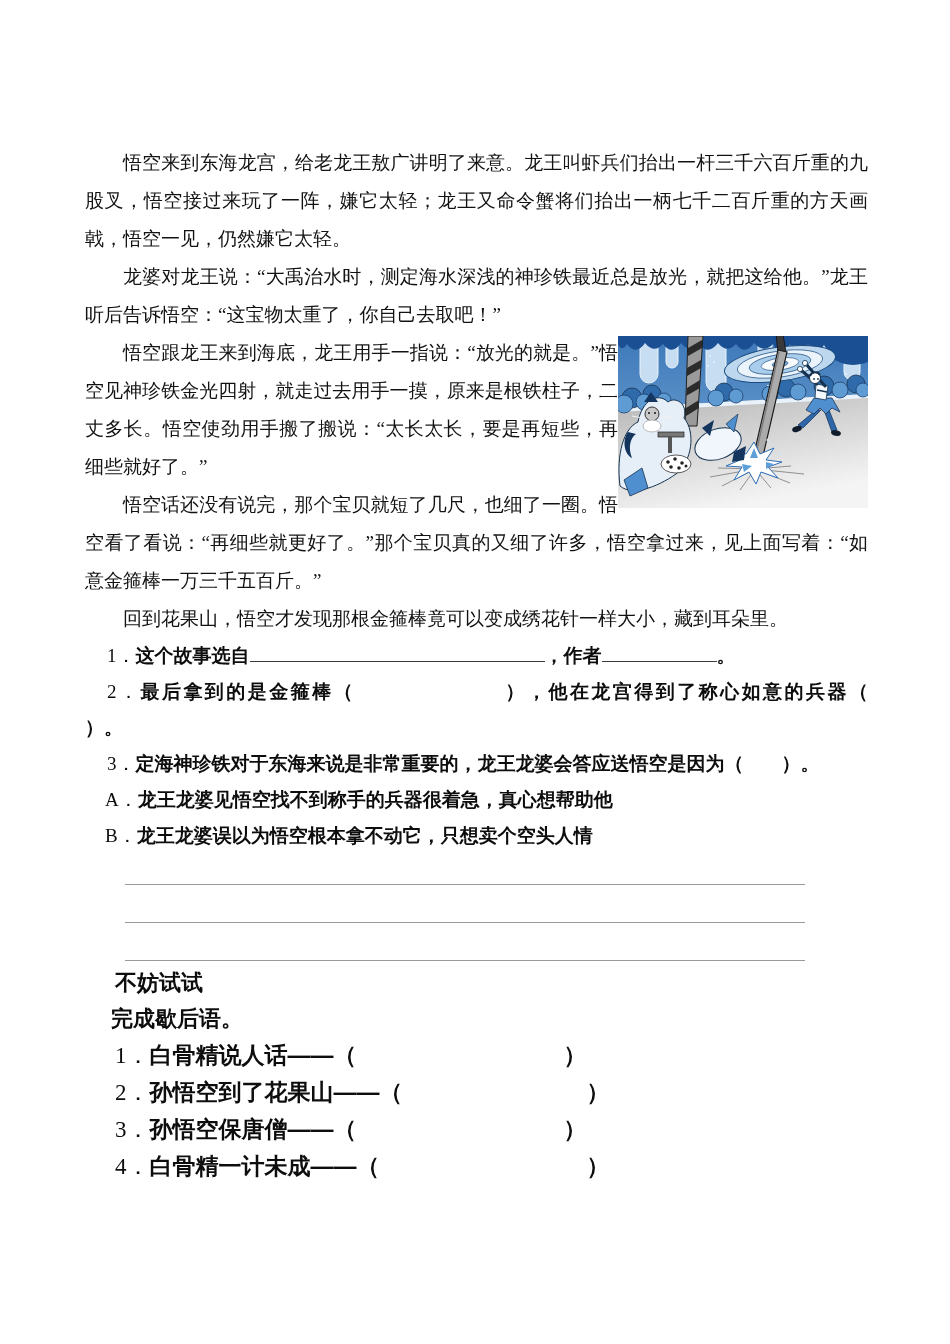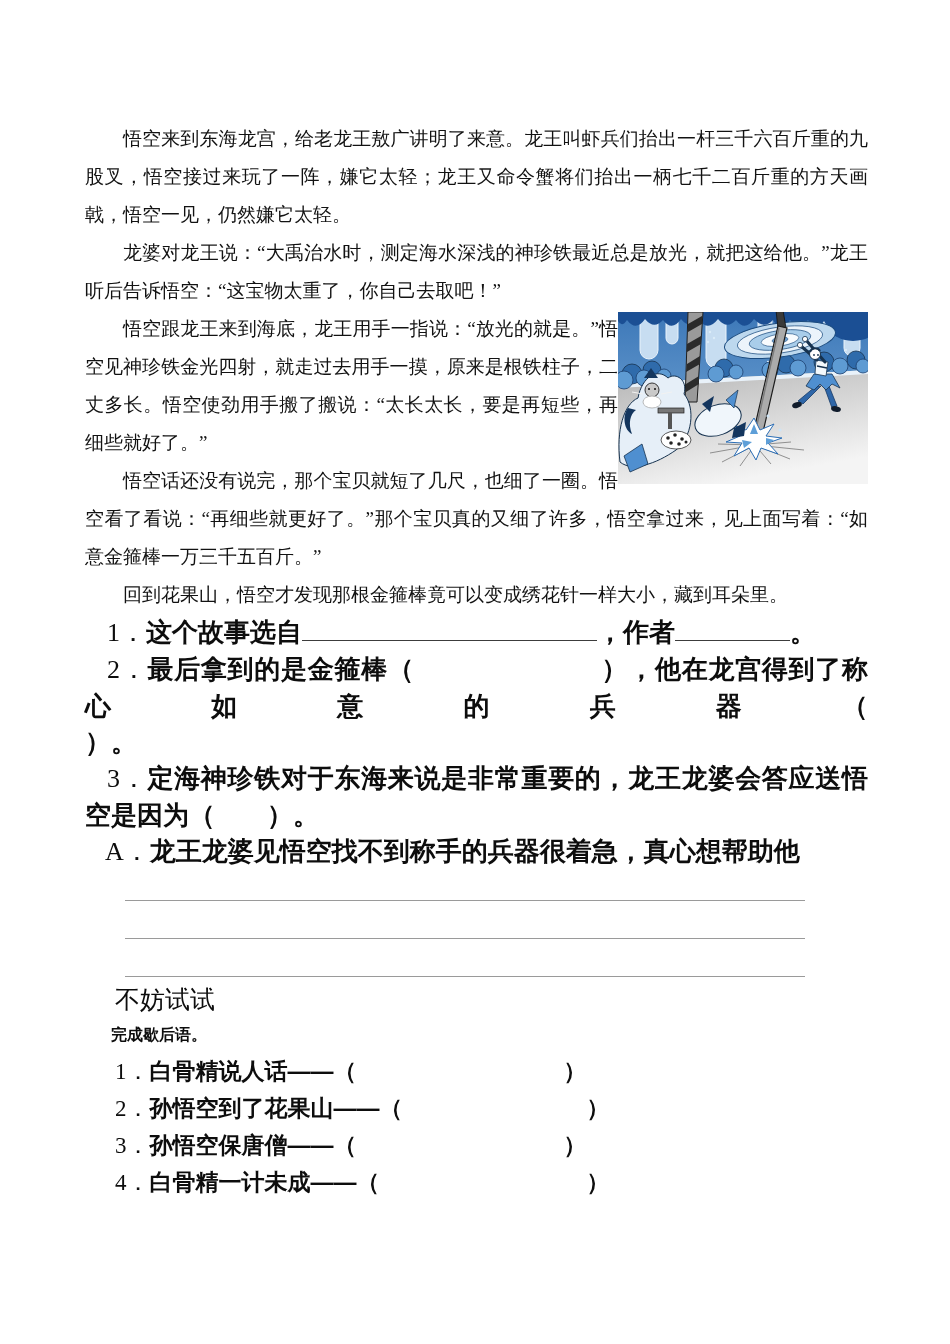--- a/index.html
+++ b/index.html
@@ -7,20 +7,21 @@
     position:relative;
     width:950px;height:1344px;
     background:#ffffff;
     overflow:hidden;
     box-sizing:border-box;
     color:#141414;
   }
   .content{
     box-sizing:border-box;
     padding:120px 82px 0 85px;
+    margin-top:24px;
   }
   
   .story p{
     margin:0;
     font-family:"Liberation Serif","DejaVu Serif",serif;
     font-size:19px;
     line-height:38px;
     text-indent:2em;
     text-align:justify;
     color:#121212;
@@ -30,21 +31,21 @@
     float:right;
     width:250px;height:172px;
     margin:2px 0 2px 0;
   }
   .illu svg{display:block;width:250px;height:172px;}
   
   .q{
     margin:0;
     font-family:"Liberation Sans","DejaVu Sans",sans-serif;
     font-weight:700;
-    font-size:26px;
+    font-size:19px;
     line-height:36px;
     text-indent:22px;
     text-align:justify;
     color:#0d0d0d;
   }
   .q.opt{text-indent:20px;}
   .q.cont{text-indent:0;}
   .q .num{
     font-family:"Liberation Serif","DejaVu Serif",serif;
     font-weight:400;
@@ -58,26 +59,26 @@
   }
   .blank.short{width:115px;}
   
   .answer-lines{margin:12px 0 0 40px;width:680px;}
   .answer-lines .ln{height:37px;border-bottom:1px solid #9a9a9a;}
   .answer-lines .ln.first{height:18px;}
   
   .try-heading{
     margin-top:4px;padding-left:30px;
     font-family:"Liberation Sans","DejaVu Sans",sans-serif;
-    font-weight:400;font-size:25px;line-height:36px;color:#0d0d0d;
+    font-weight:700;font-size:22px;line-height:36px;color:#0d0d0d;
   }
   .try-instruction{
     padding-left:26px;
     font-family:"Liberation Sans","DejaVu Sans",sans-serif;
-    font-weight:700;font-size:16px;line-height:36px;color:#0d0d0d;
+    font-weight:700;font-size:22px;line-height:36px;color:#0d0d0d;
   }
   .item{
     padding-left:30px;
     font-family:"Liberation Sans","DejaVu Sans",sans-serif;
     font-weight:700;font-size:23px;line-height:36px;color:#0d0d0d;
   }
   .item .num{
     font-family:"Liberation Serif","DejaVu Serif",serif;
     font-weight:400;
   }
@@ -257,20 +258,23 @@
       <div class="q stretch">
         <span class="num">2．</span><span>最后拿到的是金箍棒（　　　　　　　），他在龙宫得到了称心如意的兵器（</span>
       </div>
       <div class="q cont">）。</div>
       <div class="q">
         <span class="num">3．</span><span>定海神珍铁对于东海来说是非常重要的，龙王龙婆会答应送悟空是因为（　　）。</span>
       </div>
       <div class="q opt">
         <span class="num">A．</span><span>龙王龙婆见悟空找不到称手的兵器很着急，真心想帮助他</span>
       </div>
+      <div class="q opt">
+        <span class="num">B．</span><span>龙王龙婆误以为悟空根本拿不动它，只想卖个空头人情</span>
+      </div>
     </div>
 
     <div class="answer-lines">
       <div class="ln first"></div>
       <div class="ln"></div>
       <div class="ln"></div>
     </div>
 
     <div>
       <div class="try-heading">不妨试试</div>

